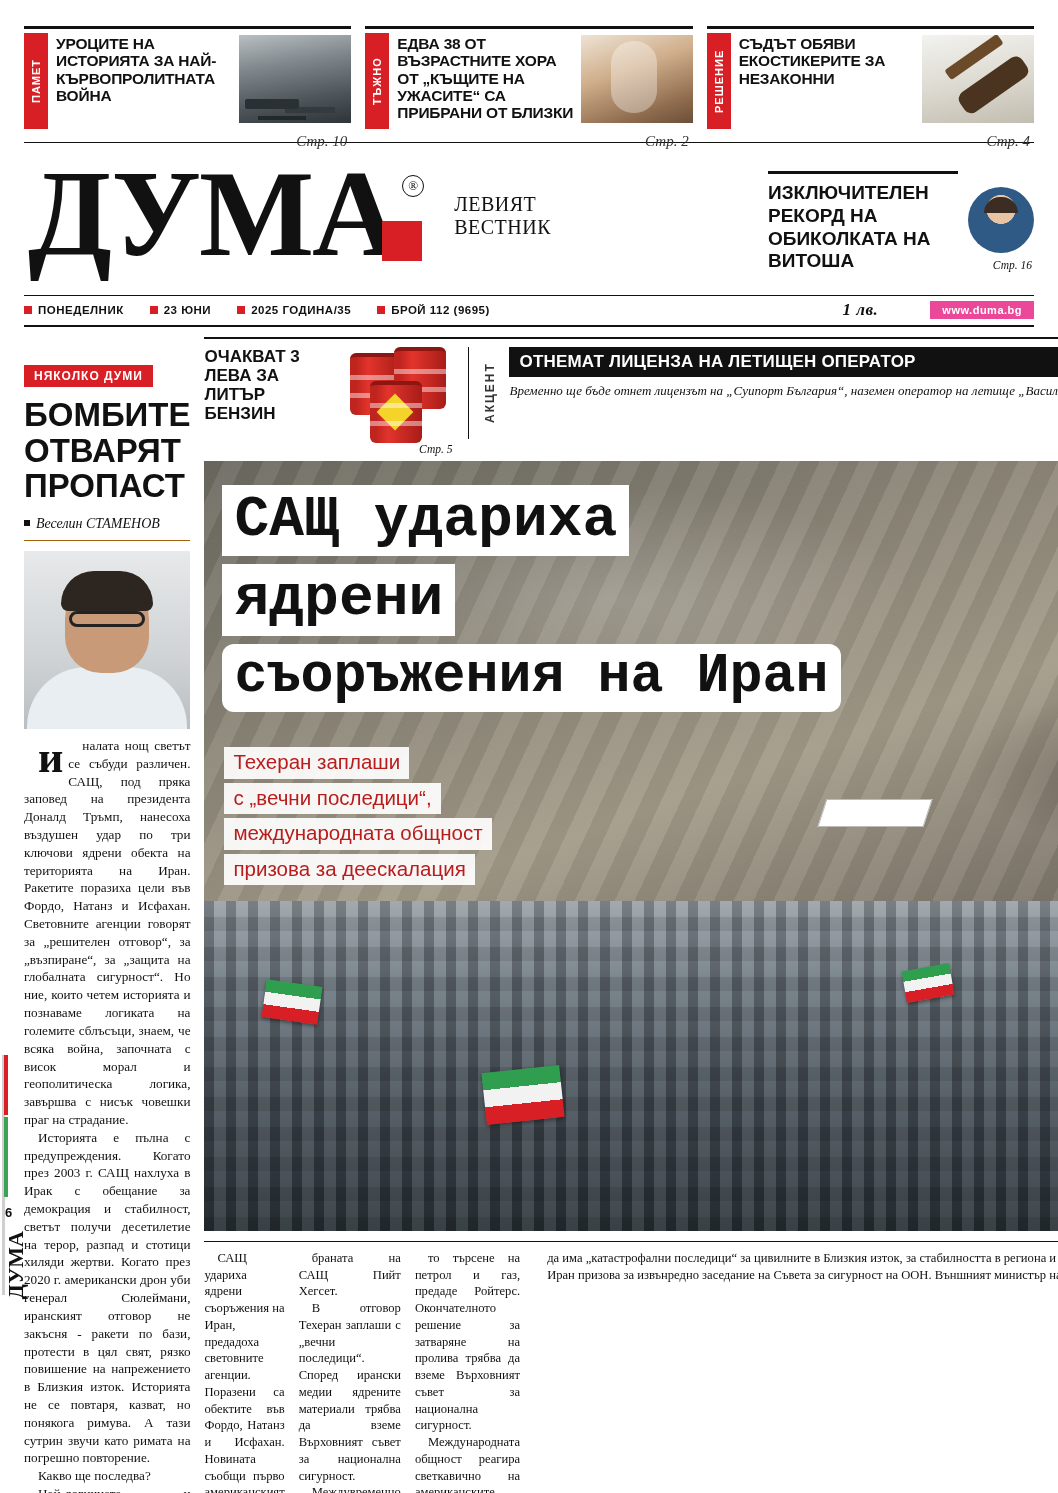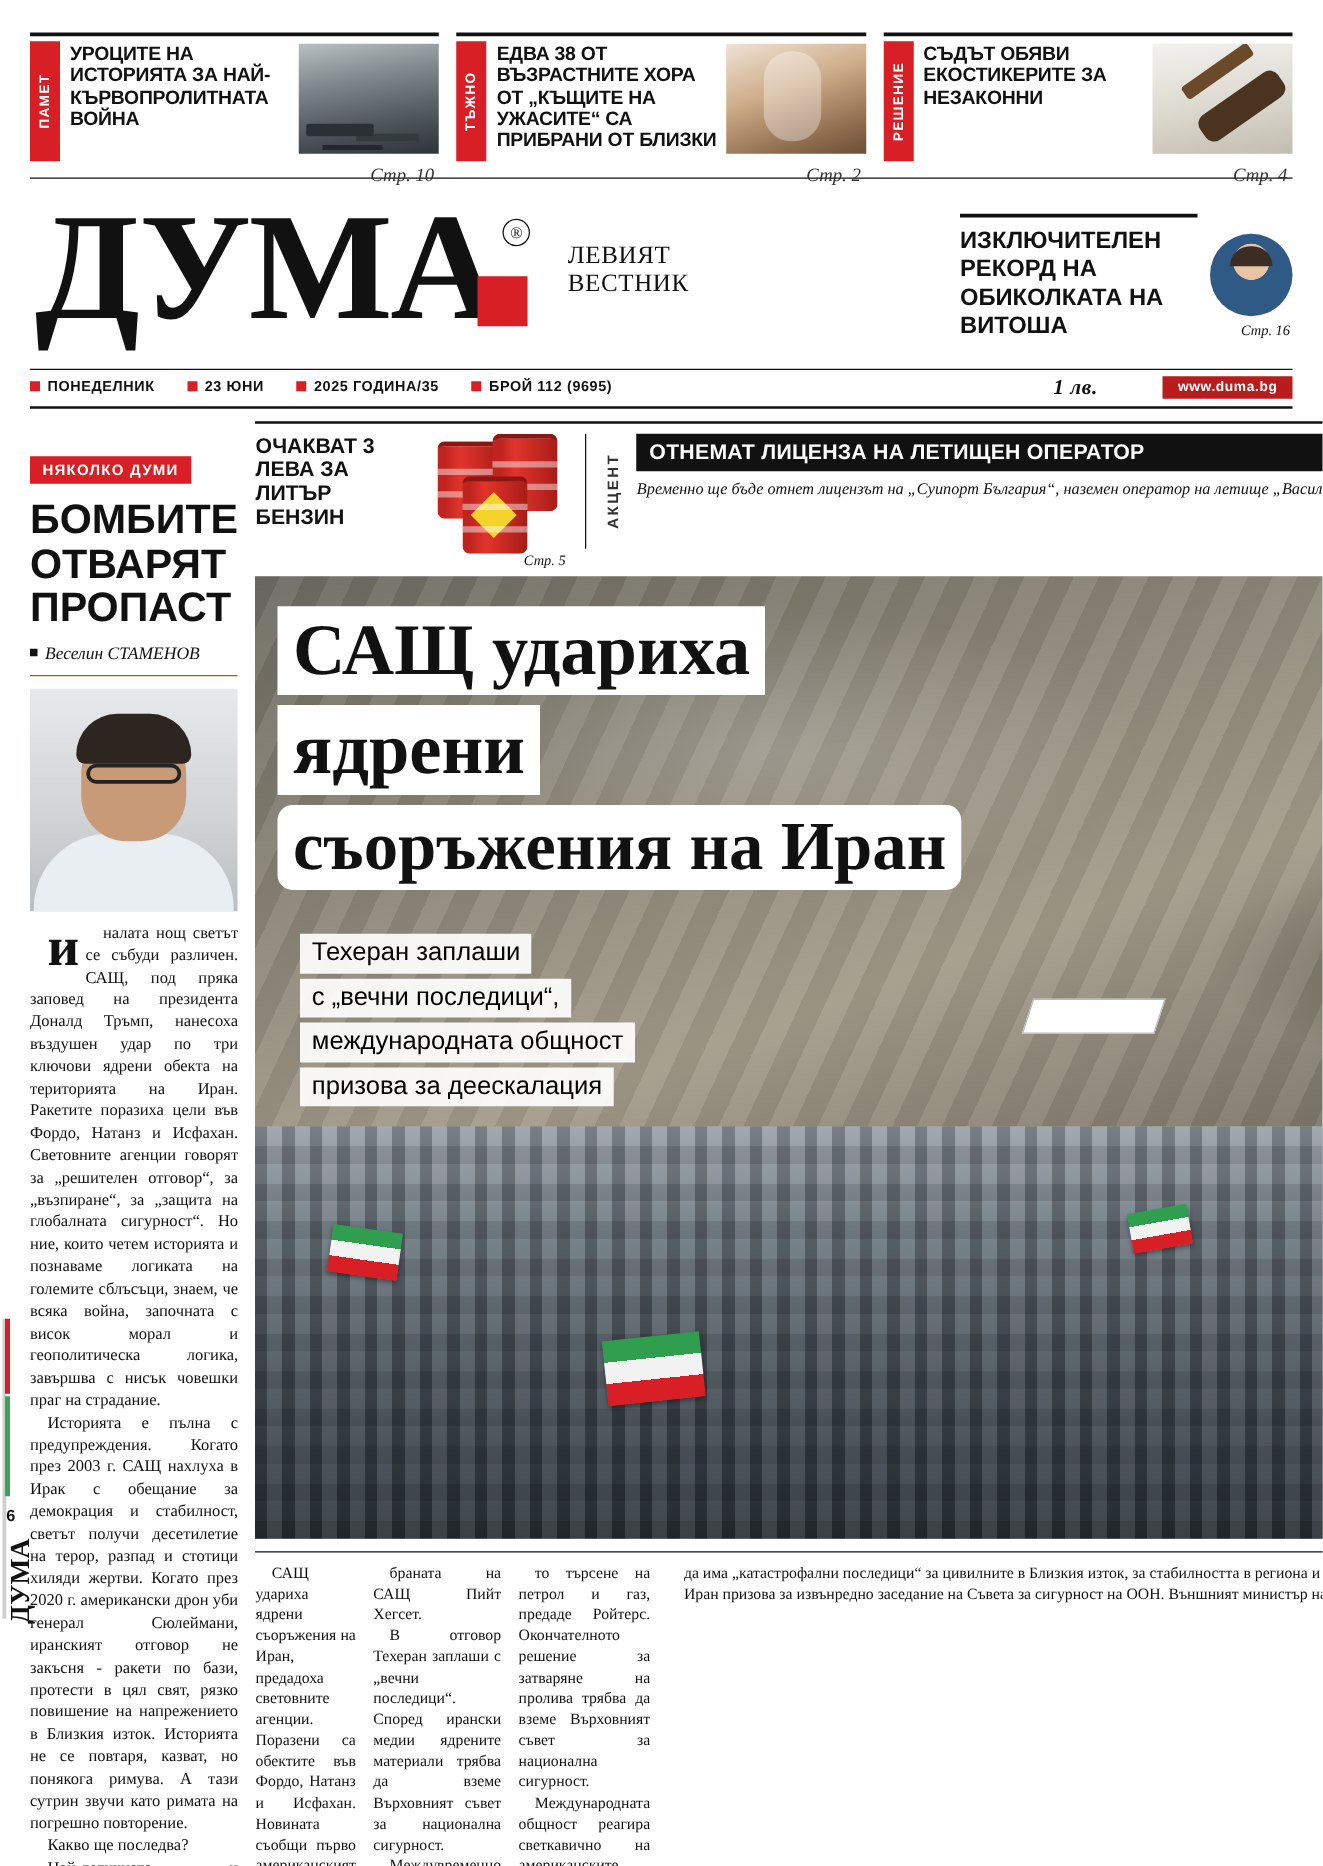--- a/index.html
+++ b/index.html
@@ -120,21 +120,21 @@
   
   .infobar {
     display:flex; align-items:center; gap:26px;
     border-top:1px solid #111; border-bottom:2px solid #111;
     padding:4px 0 5px; margin-top:2px;
     font-family:"Liberation Sans", sans-serif;
     font-size:11.5px; font-weight:bold; letter-spacing:.5px;
   }
   .infobar .sq { width:8px;height:8px;background:#d81f26;display:inline-block;margin-right:6px; }
   .price { font-family:"Liberation Serif", serif; font-size:17px; font-weight:bold; font-style:italic; margin-left:auto; }
-  .site { margin-left:26px; background:#b91c1c; color:#fff; padding:3px 12px; font-size:11px; letter-spacing:.5px; }
+  .site { margin-left:26px; background:#ec4899; color:#fff; padding:3px 12px; font-size:11px; letter-spacing:.5px; }
 
   
   .content { display:flex; gap:14px; margin-top:10px; }
   .col-left { width:220px; position:relative; }
   .col-right { flex:1; }
 
   
   .kicker {
     background:#d81f26;color:#fff;font-family:"Liberation Sans",sans-serif;
     font-weight:bold;font-size:12px;letter-spacing:1px;padding:4px 10px;display:inline-block;margin-top:28px;
@@ -215,28 +215,28 @@
     background:linear-gradient(180deg,#9aa2a8 0%,#6f7a82 25%,#4a545c 60%,#2f373d 100%);}
   .hero-crowd::before{content:"";position:absolute;inset:0;
     background:repeating-linear-gradient(90deg, rgba(0,0,0,.22) 0 10px, rgba(255,255,255,.08) 10px 22px),
                repeating-linear-gradient(0deg, rgba(0,0,0,.12) 0 14px, transparent 14px 30px);}
   .flag{position:absolute;width:78px;height:52px;background:linear-gradient(180deg,#2f9e4f 0 33%,#f2f2f2 33% 66%,#d81f26 66% 100%);box-shadow:0 2px 4px rgba(0,0,0,.4);}
   .f1{left:280px;bottom:110px;transform:rotate(-6deg);}
   .f2{left:60px;bottom:210px;width:56px;height:38px;transform:rotate(8deg);}
   .f3{left:700px;bottom:232px;width:48px;height:32px;transform:rotate(-10deg);}
   .hero-title{position:absolute;left:18px;top:24px;width:700px;}
   .hero-title span{
-    display:block;background:#fff;color:#111;font-family:Liberation Serif, serif;font-weight:bold;
+    display:block;background:#fff;color:#111;font-family:Liberation Mono, monospace;font-weight:bold;
     font-size:58px;line-height:1.06;padding:4px 12px 6px;margin-bottom:8px;width:max-content;max-width:100%;text-align:center;
   }
   .hero-title span.wide{font-size:55px;border-radius:12px;}
   .hero-sub{position:absolute;left:20px;top:286px;width:430px;}
   .hero-sub span{
-    display:block;background:rgba(255,255,255,.92);color:#000000;font-family:"Liberation Sans",sans-serif;
-    font-size:20.5px;line-height:1.2;padding:3px 9px 4px;margin-bottom:4px;width:max-content;max-width:100%;margin-left:16px;
+    display:block;background:rgba(255,255,255,.92);color:#b91c1c;font-family:"Liberation Sans",sans-serif;
+    font-size:20.5px;line-height:1.2;padding:3px 9px 4px;margin-bottom:4px;width:max-content;max-width:100%;
   }
   .hero-arrow{position:absolute;left:600px;top:330px;width:130px;height:46px;}
   .hero-arrow span{position:absolute;left:18px;top:8px;width:106px;height:28px;background:#fff;transform:skewX(-18deg);
      border:1px solid #bbb;}
 
   
   .hero-cols{display:flex;gap:14px;margin-top:10px;border-top:1px solid #111;padding-top:8px;}
   .hcol{flex:1;font-size:12.6px;line-height:1.33;text-align:justify;hyphens:auto;}
   .hcol p{margin:0;text-indent:13px;}
   .hcol .page{text-align:right;font-style:italic;margin-top:6px;text-indent:0;}

